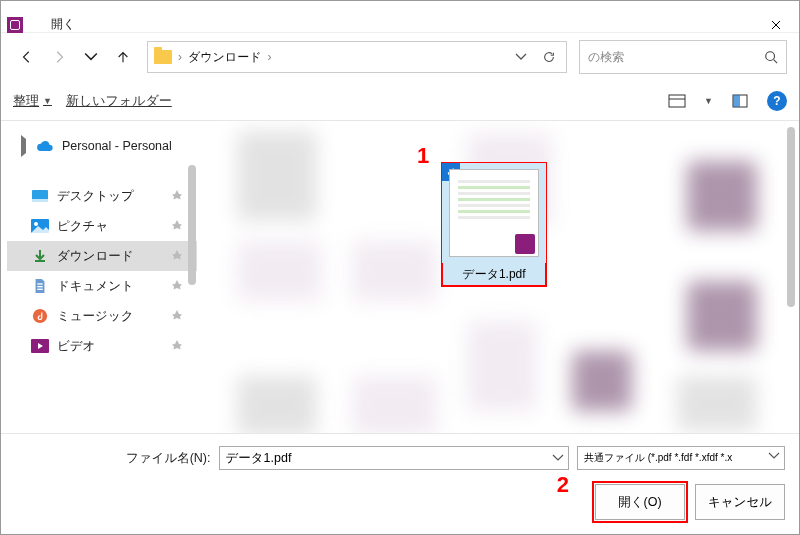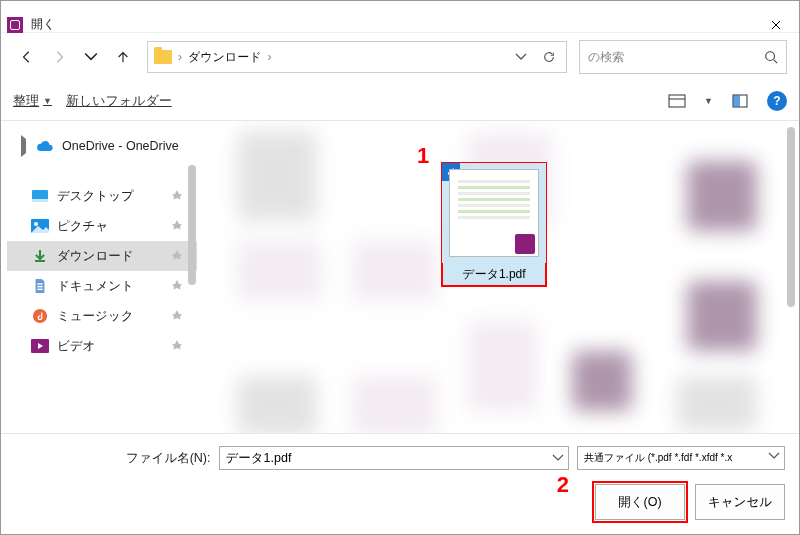--- a/index.html
+++ b/index.html
@@ -1,20 +1,20 @@
 <!DOCTYPE html>
 <html><head>
 <meta charset="utf-8">
 <style>
   * { box-sizing: border-box; margin: 0; padding: 0; font-family: "Segoe UI", "Meiryo", sans-serif; }
   html, body { width: 800px; height: 535px; overflow: hidden; background: #fff; }
   .dialog { width: 800px; height: 535px; border: 1px solid #999; display: flex; flex-direction: column; position: relative; }
 
   
-  .titlebar { height: 32px; display: flex; align-items: center; padding: 16px 0 0 6px; border-bottom: 1px solid #eee; }
+  .titlebar { height: 32px; display: flex; align-items: center; padding: 16px 0 0 6px; border-bottom: 1px solid #eee; gap: 20px; }
   .titlebar .app-icon { width: 16px; height: 16px; background: #8b1e7b; margin-right: 8px; position: relative; }
   .titlebar .app-icon::after { content:""; position:absolute; left:3px; top:3px; width:8px; height:8px; border:1px solid #fff; border-radius:2px; }
   .titlebar .title { font-size: 12px; color: #222; flex: 1; }
   .titlebar .close { width: 46px; height: 32px; display:flex; align-items:center; justify-content:center; cursor:pointer; }
 
   
   .navrow { height: 48px; display:flex; align-items:center; padding: 0 12px; gap: 4px; }
   .nav-btn { width: 28px; height: 28px; display:flex; align-items:center; justify-content:center; color:#222; border-radius:2px; }
   .nav-btn svg { width:14px; height:14px; }
   .addrbar { flex:1; height: 32px; border:1px solid #ccc; display:flex; align-items:center; padding:0 6px; gap:6px; font-size:12px; color:#555; margin-left:6px; background:#fff; }
@@ -178,21 +178,21 @@
   <div class="body">
 
     <div class="sidebar">
       <div class="tree-row cloud">
         <span class="caret-right" style="margin-right:2px"></span>
         <span class="ico">
             <svg viewBox="0 0 20 14" width="18" height="13">
               <path d="M5 12a4 4 0 0 1 .5-8 5 5 0 0 1 9.5 1A3 3 0 0 1 15 12z" fill="#1a8fe3"></path>
             </svg>
           </span>
-        <span>OneDrive - OneDrive</span>
+        <span>Personal - Personal</span>
       </div>
 
       <div class="tree-row indent">
         <span class="ico">
             <svg viewBox="0 0 18 14" width="18" height="14">
               <rect x="1" y="1" width="16" height="11" rx="1" fill="#2aa0e6"></rect>
               <rect x="1" y="10" width="16" height="3" fill="#c6e7f7"></rect>
             </svg>
           </span>
         <span>デスクトップ</span>

